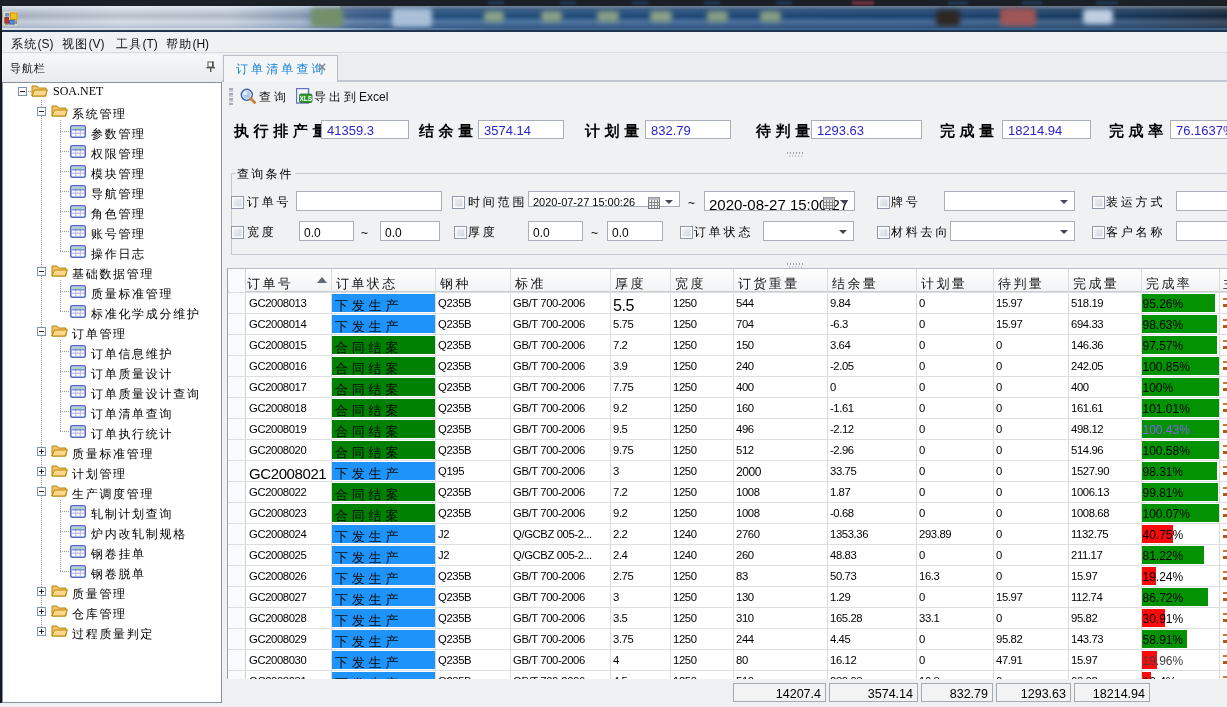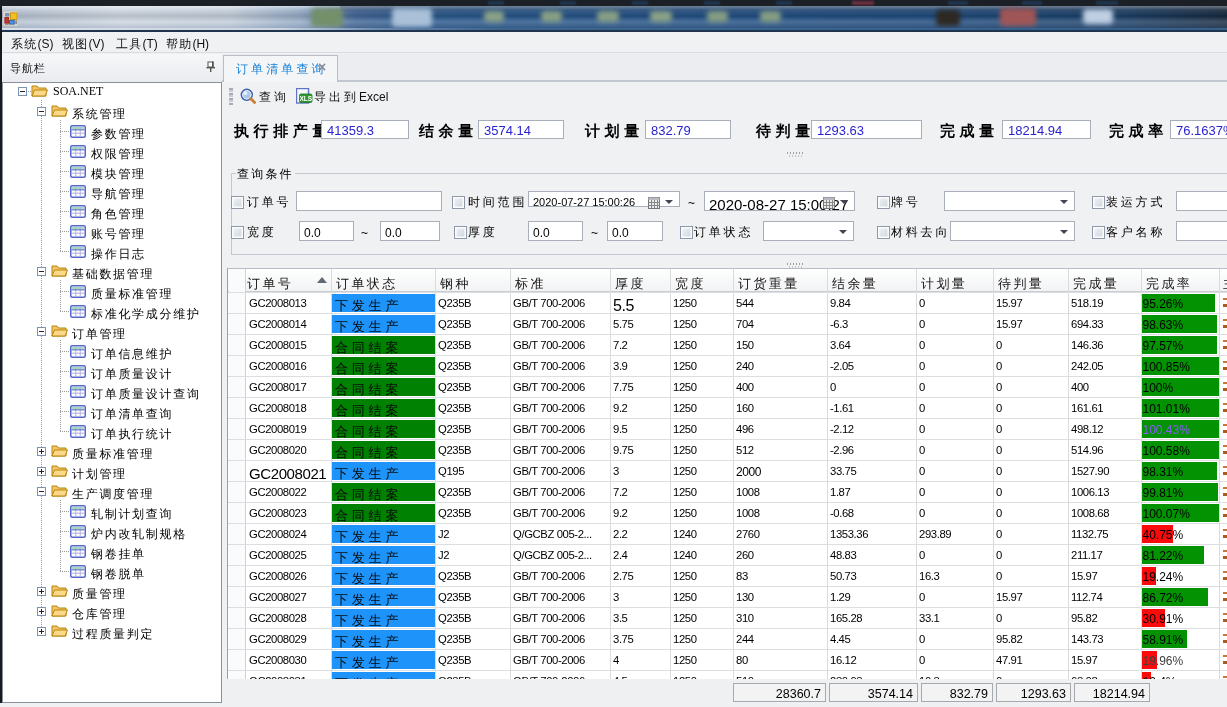--- a/index.html
+++ b/index.html
@@ -834,21 +834,21 @@
 <div class="ab" style="left:602.0px;top:405.5px;font-size:11.3px;letter-spacing:-0.4px;color:#000;white-space:nowrap">230.93</div>
 <div class="ab" style="left:691.0px;top:405.5px;font-size:11.3px;letter-spacing:-0.4px;color:#000;white-space:nowrap">10.3</div>
 <div class="ab" style="left:768.0px;top:405.5px;font-size:11.3px;letter-spacing:-0.4px;color:#000;white-space:nowrap">0</div>
 <div class="ab" style="left:843.0px;top:405.5px;font-size:11.3px;letter-spacing:-0.4px;color:#000;white-space:nowrap">63.08</div>
 <div class="ab" style="left:914.5px;top:405.5px;font-size:12px;color:#000">12.4%</div>
 <div class="ab" style="left:995px;top:406.5px;width:4px;height:2px;background:#c87832"></div>
 
 </div>
 <div class="ab" style="left:222px;top:679px;width:1005px;height:28px;background:#eff0f2"></div>
 <div class="ab" style="left:733px;top:683px;width:93px;height:19px;background:#f3f3f4;border:1px solid #a6a9ae;text-align:right">
-    <div style="margin:2.5px 4px 0 0;font-size:12.5px;color:#000">28360.7</div>
+    <div style="margin:2.5px 4px 0 0;font-size:12.5px;color:#000">14207.4</div>
   </div>
 <div class="ab" style="left:829px;top:683px;width:89px;height:19px;background:#f3f3f4;border:1px solid #a6a9ae;text-align:right">
     <div style="margin:2.5px 4px 0 0;font-size:12.5px;color:#000">3574.14</div>
   </div>
 <div class="ab" style="left:921px;top:683px;width:72px;height:19px;background:#f3f3f4;border:1px solid #a6a9ae;text-align:right">
     <div style="margin:2.5px 4px 0 0;font-size:12.5px;color:#000">832.79</div>
   </div>
 <div class="ab" style="left:996px;top:683px;width:75px;height:19px;background:#f3f3f4;border:1px solid #a6a9ae;text-align:right">
     <div style="margin:2.5px 4px 0 0;font-size:12.5px;color:#000">1293.63</div>
   </div>

